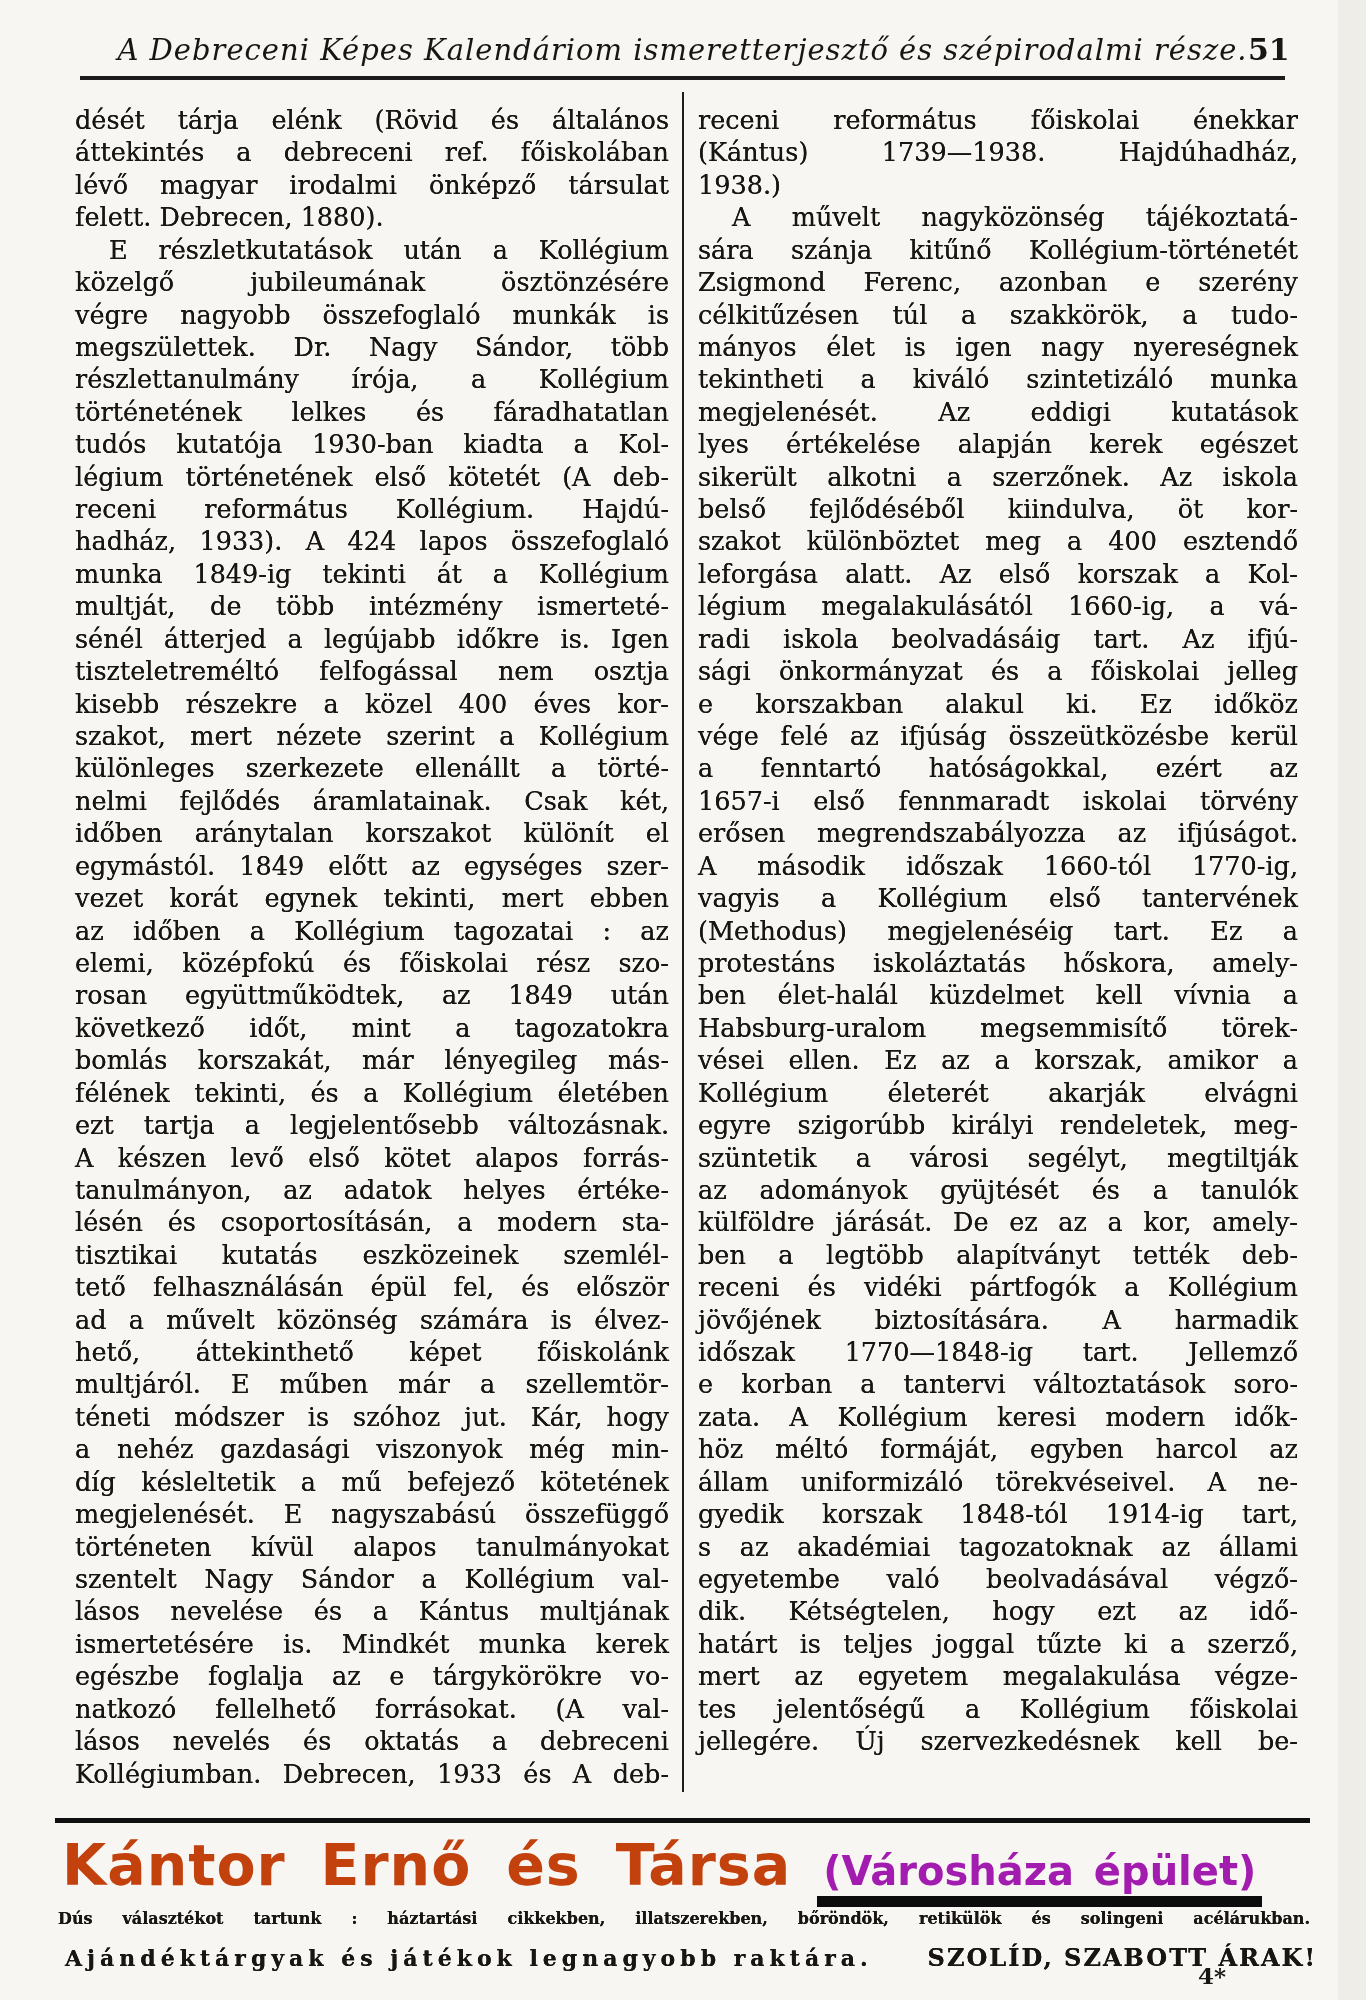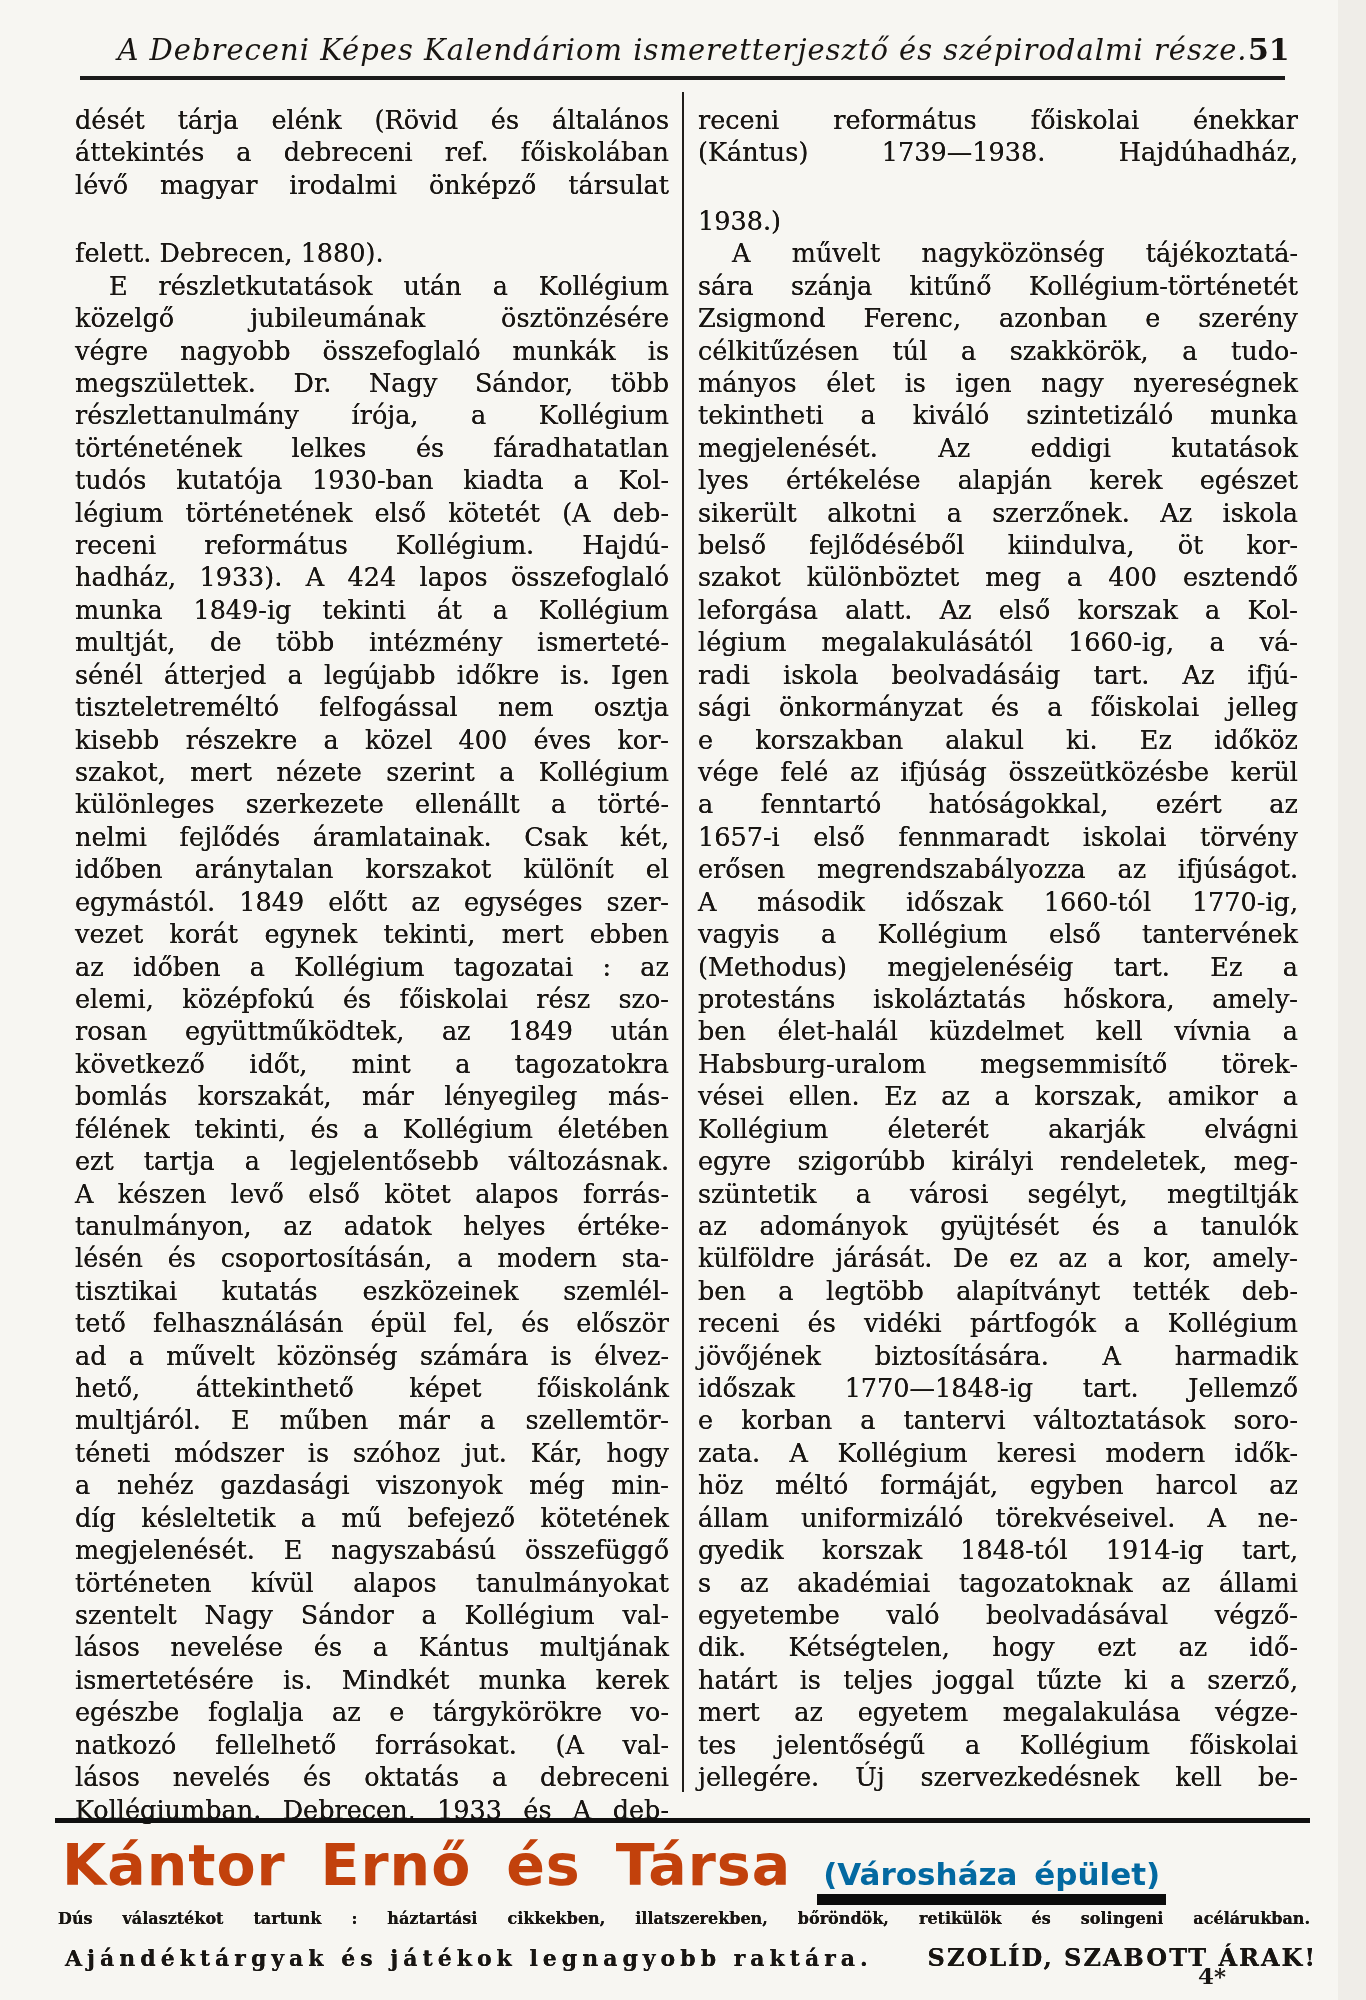--- a/index.html
+++ b/index.html
@@ -13,30 +13,30 @@
   .page-number{position:absolute;left:1248px;top:32px;font-size:30px;font-weight:bold;}
   .header-rule{position:absolute;left:80px;top:76px;width:1205px;height:4px;background:#1c1c1c;}
 
   
   .col{position:absolute;top:104px;font-size:25.5px;line-height:32.42px;
        text-shadow:0 0 .4px currentColor;}
   .col-left{left:75px;width:594px;}
   .col-right{left:698px;width:600px;}
   .line{text-align:justify;text-align-last:justify;white-space:nowrap;}
   .line.indent{text-indent:34px;}
-  .line.end{text-align-last:left;margin-top:36px;}
+  .line.end{text-align-last:left;}
   .col-divider{position:absolute;left:682px;top:92px;width:2px;height:1700px;background:#201d1a;}
 
   
   .ad-rule{position:absolute;left:55px;top:1818px;width:1255px;height:5px;background:#101010;}
   .ad-headline{position:absolute;left:62px;top:1832px;display:flex;align-items:baseline;
         font-family:"DejaVu Sans",sans-serif;font-weight:bold;white-space:nowrap;}
   .ad-company{font-size:57px;letter-spacing:1px;word-spacing:14px;color:#c2410c;}
-  .ad-location{font-size:31px;margin-left:26px;padding:0 6px 2px 6px;
-        border-bottom:11px solid #0c0c0c;word-spacing:6px;color:#0369a1;}
+  .ad-location{font-size:40px;margin-left:26px;padding:0 6px 2px 6px;
+        border-bottom:11px solid #0c0c0c;word-spacing:6px;color:#a21caf;}
   .ad-text1{position:absolute;left:58px;top:1909px;width:1252px;
         font-weight:bold;font-size:16px;text-align:justify;text-align-last:justify;
         white-space:nowrap;text-shadow:0 0 .4px currentColor;}
   .ad-text2{position:absolute;left:65px;top:1943px;width:1252px;display:flex;
         justify-content:space-between;align-items:baseline;font-weight:bold;
         text-shadow:0 0 .4px currentColor;}
   .ad-text2-left{font-size:22px;letter-spacing:5px;white-space:nowrap;}
   .ad-text2-right{font-size:24px;letter-spacing:2px;white-space:nowrap;}
   .signature-mark{position:absolute;left:1198px;top:1962px;font-size:23px;font-weight:bold;}
 </style>

